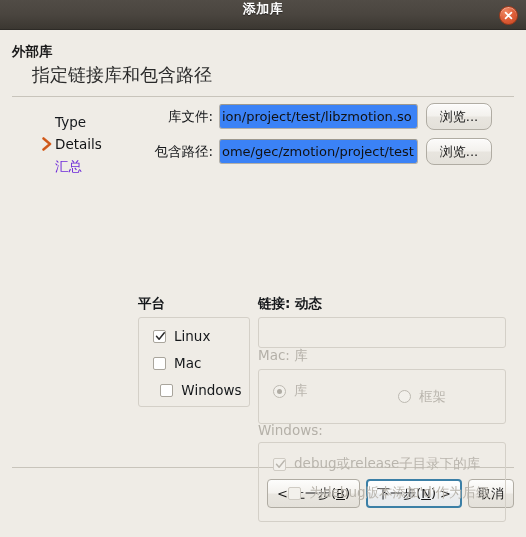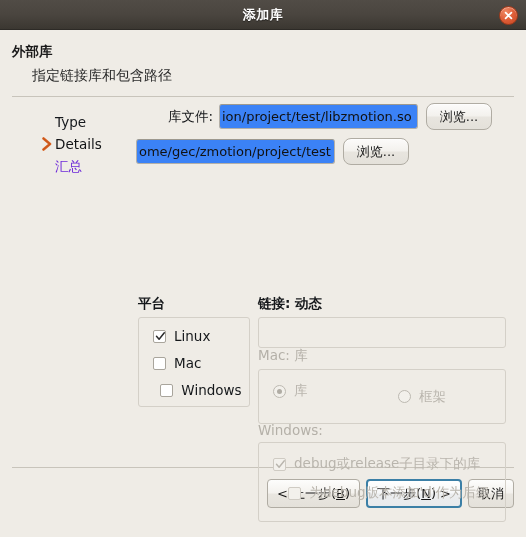--- a/index.html
+++ b/index.html
@@ -24,21 +24,20 @@
     overflow: hidden;
   }
 
   
   .titlebar {
     position: relative;
     height: 29px;
     background: linear-gradient(to bottom, #514c46 0%, #4a453f 50%, #3b3731 100%);
     border-bottom: 1px solid #2d2a26;
     display: flex;
-    align-items: center;
     justify-content: center;
   }
   .titlebar-title {
     color: #ffffff;
     font-size: 13px;
     font-weight: bold;
     letter-spacing: 0.5px;
     text-shadow: 0 1px 1px rgba(0,0,0,0.5);
   }
   .close-button {
@@ -62,21 +61,21 @@
   .header {
     padding: 12px 0 0 12px;
   }
   .header-title {
     font-size: 13.5px;
     font-weight: bold;
     color: #1a1a1a;
     line-height: 18px;
   }
   .header-subtitle {
-    font-size: 14px;
+    font-size: 18px;
     color: #2a2a2a;
     margin-top: 6px;
     margin-left: 20px;
     line-height: 18px;
   }
   .hr {
     height: 1px;
     background: #c8c4bb;
     margin: 12px 12px 0 12px;
   }
@@ -321,20 +320,21 @@
       </div>
     </div>
 
     <div class="fields">
       <div class="field-row">
         <span class="field-label">库文件:</span>
         <input class="text-input" type="text" value="ion/project/test/libzmotion.so" style="">
         <button class="browse-btn">浏览...</button>
       </div>
       <div class="field-row">
+        <span class="field-label">包含路径:</span>
         <input class="text-input" type="text" value="ome/gec/zmotion/project/test" style="">
         <button class="browse-btn">浏览...</button>
       </div>
     </div>
 
     <div class="group platform-group">
       <div class="group-title">平台</div>
       <div class="group-frame platform-frame">
         <div class="ctl-row">
           <span class="checkbox">

